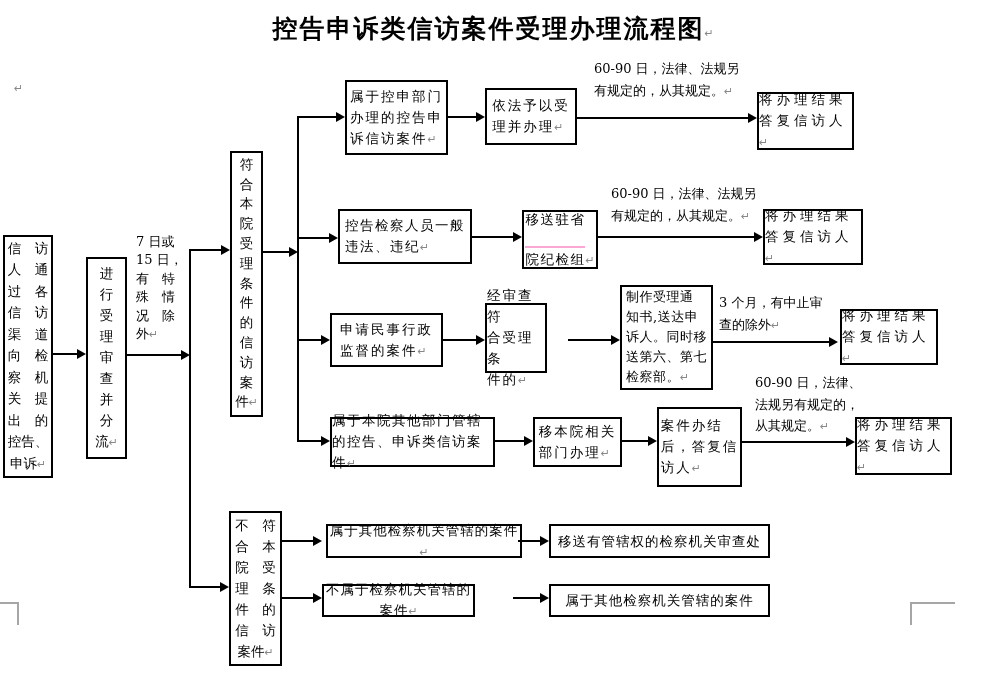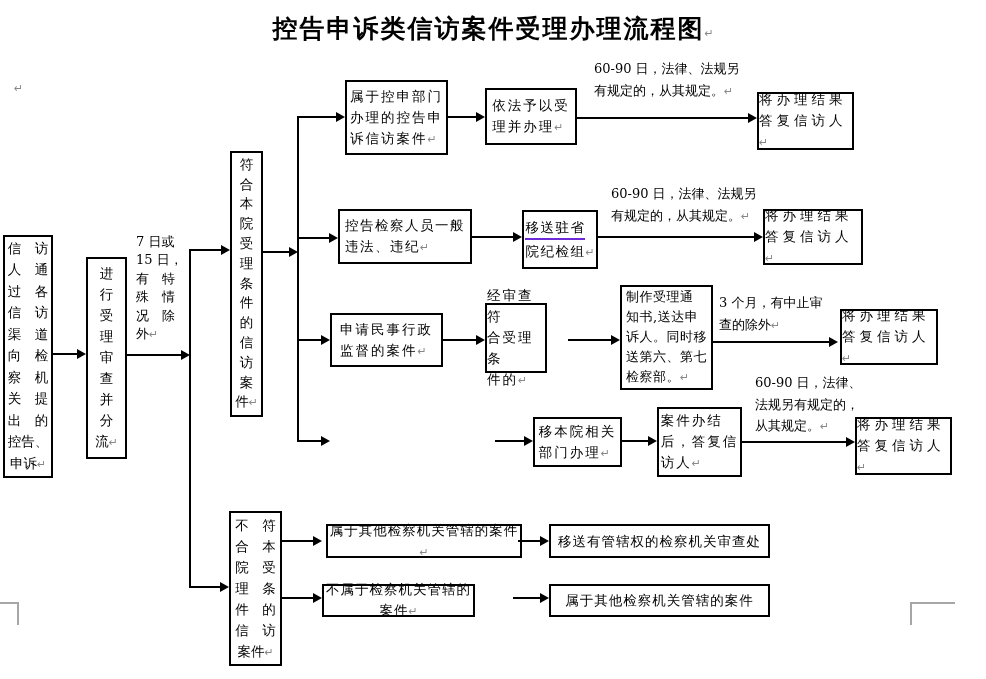--- a/index.html
+++ b/index.html
@@ -12,21 +12,21 @@
        font-size:13.5px;line-height:21px;}
   .inner{white-space:pre-line;text-align:left;}
   .ctr .inner{text-align:center;}
   .pm{color:#888;font-size:11px;font-family:"DejaVu Sans",sans-serif;letter-spacing:0;font-weight:normal;}
   .note{position:absolute;font-size:13px;line-height:21.5px;white-space:pre-line;}
   .hl{position:absolute;height:2px;background:#000;}
   .vl{position:absolute;width:2px;background:#000;}
   .ah{position:absolute;width:0;height:0;border-top:5px solid transparent;
       border-bottom:5px solid transparent;border-left:9px solid #000;}
   .cm{position:absolute;background:#a6a6a6;}
-  .u{display:inline-block;border-bottom:2px solid #6d28d9;padding-bottom:0;}
+  .u{display:inline-block;border-bottom:2px solid #f9a8d4;padding-bottom:16px;}
   .strayPm{position:absolute;left:14px;top:82px;}
 </style>
 </head>
 <body>
 
 <div id="page">
 
   <div class="title"><span>控告申诉类信访案件受理办理流程图</span><span class="pm">↵</span></div>
   <span class="pm strayPm">↵</span>
 
@@ -164,29 +164,33 @@
 查的除外</span><span class="pm">↵</span></div>
   <div class="hl" style="left:713px;top:341px;width:116px;"></div>
   <div class="ah" style="left:829px;top:337px;"></div>
   <div class="box" style="left:840px;top:309px;width:98px;height:56px;letter-spacing:4px;">
     <div class="inner"><span>将办理结果
 答复信访人</span><span class="pm">↵</span></div>
     </div>
 
   <div class="hl" style="left:298px;top:440px;width:23px;"></div>
   <div class="ah" style="left:321px;top:436px;"></div>
+  <div class="box" style="left:330px;top:417px;width:165px;height:50px;letter-spacing:1.5px;">
+    <div class="inner"><span>属于本院其他部门管辖
+的控告、申诉类信访案件</span><span class="pm">↵</span></div>
+    </div>
   <div class="hl" style="left:495px;top:440px;width:29px;"></div>
   <div class="ah" style="left:524px;top:436px;"></div>
   <div class="box" style="left:533px;top:417px;width:89px;height:50px;letter-spacing:2px;">
     <div class="inner"><span>移本院相关
 部门办理</span><span class="pm">↵</span></div>
     </div>
   <div class="hl" style="left:622px;top:440px;width:26px;"></div>
   <div class="ah" style="left:648px;top:436px;"></div>
-  <div class="box" style="left:657px;top:407px;width:85px;height:70px;letter-spacing:2px;">
+  <div class="box" style="left:657px;top:407px;width:85px;height:80px;letter-spacing:2px;">
     <div class="inner"><span>案件办结
 后，答复信
 访人</span><span class="pm">↵</span></div>
     </div>
   <div class="note" style="left:755px;top:372px;width:135px;"><span>60-90 日，法律、
 法规另有规定的，
 从其规定。</span><span class="pm">↵</span></div>
   <div class="hl" style="left:742px;top:441px;width:104px;"></div>
   <div class="ah" style="left:846px;top:437px;"></div>
   <div class="box" style="left:855px;top:417px;width:97px;height:58px;letter-spacing:4px;">

